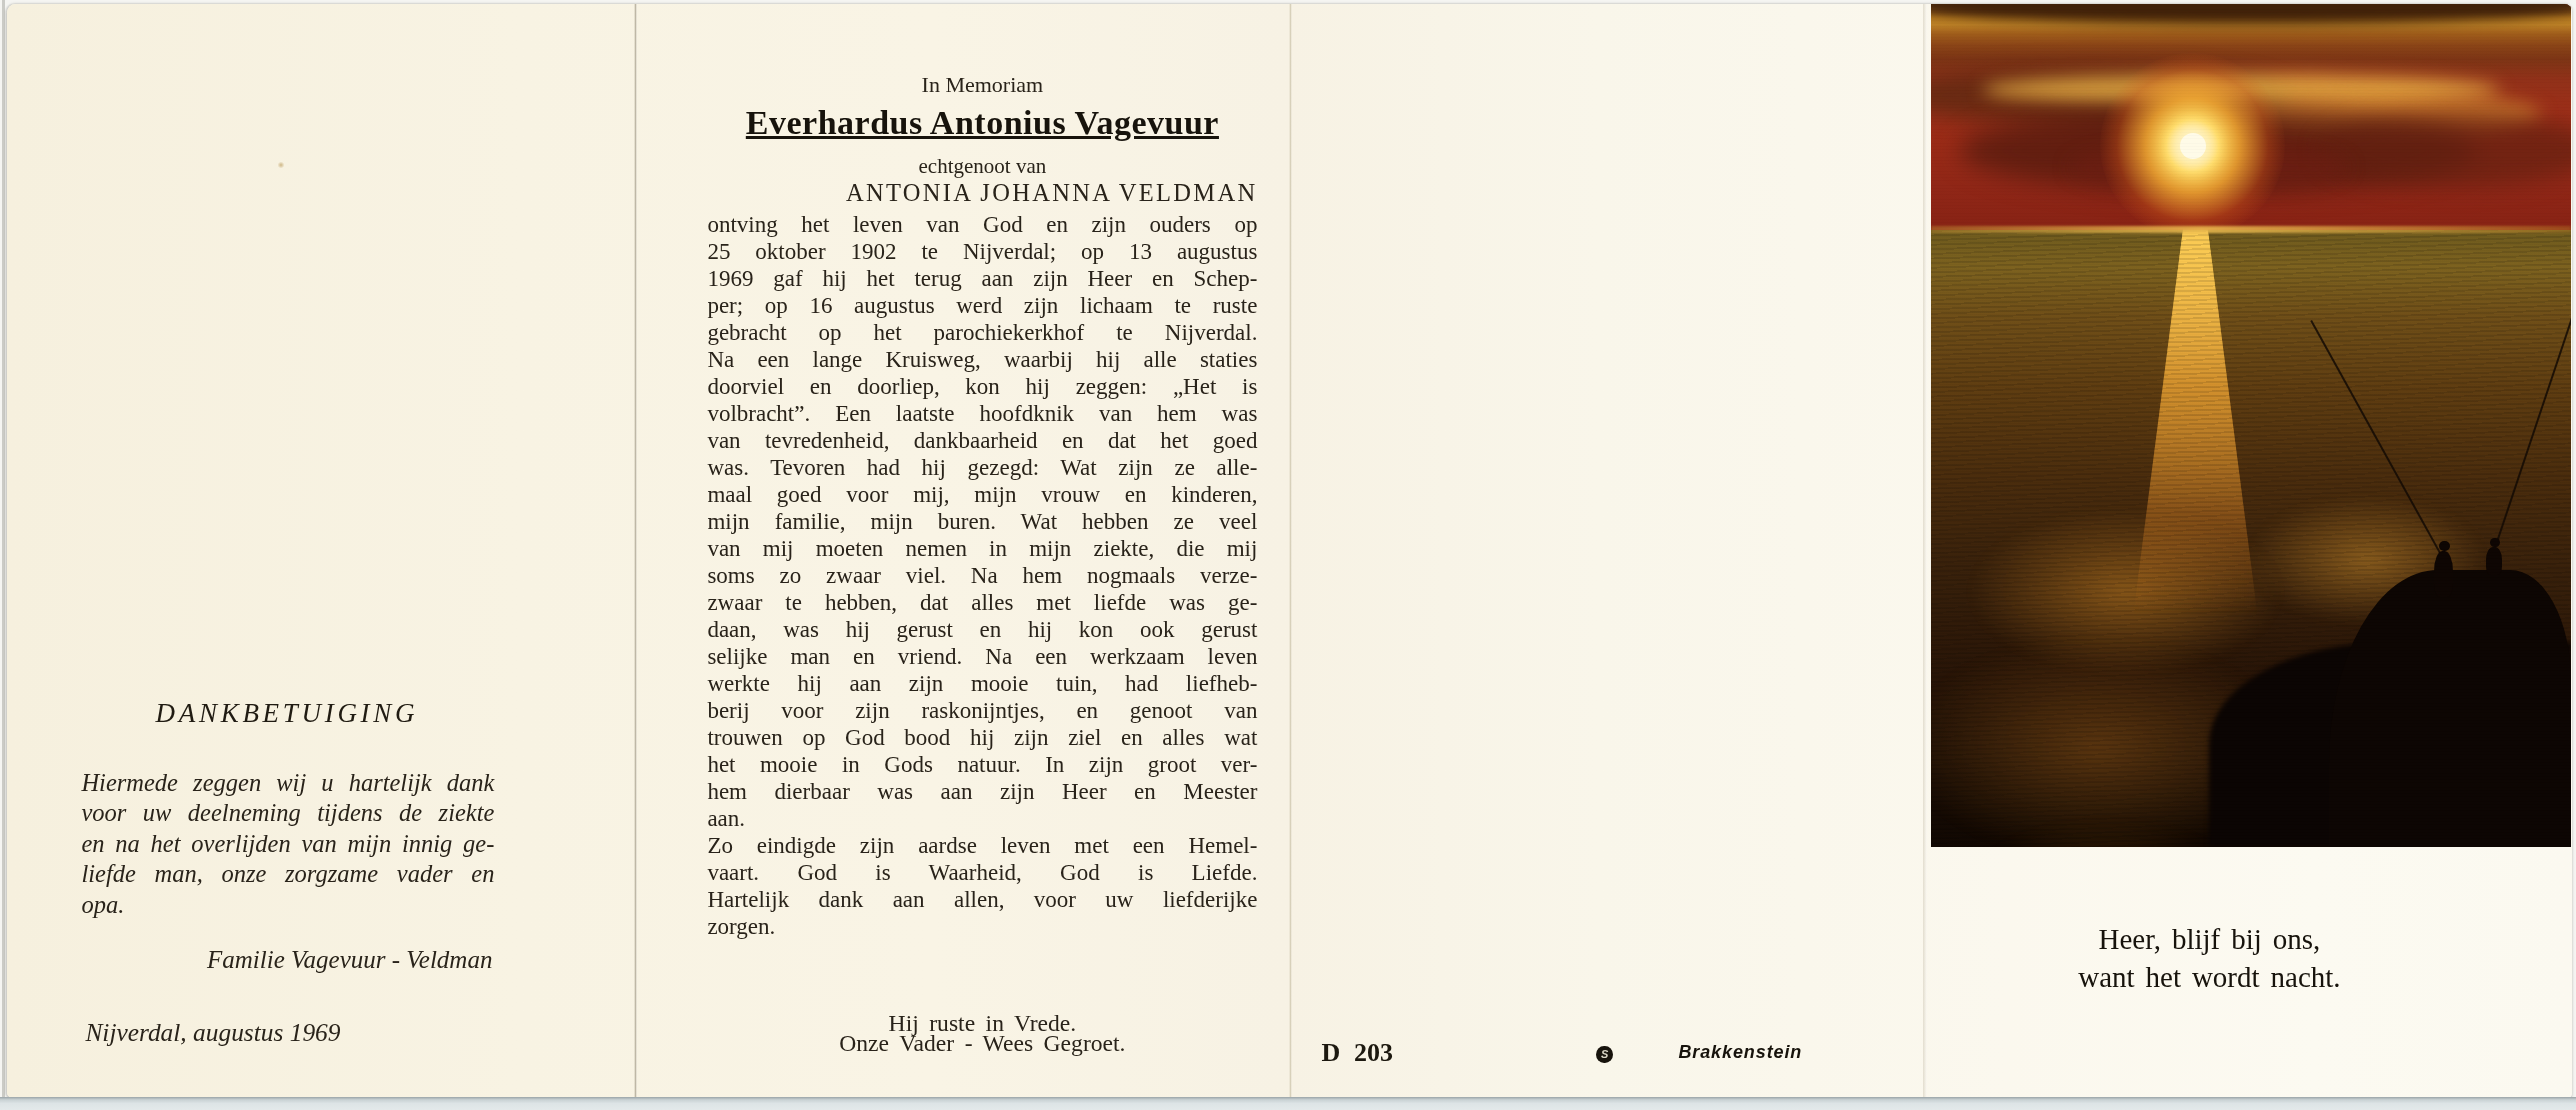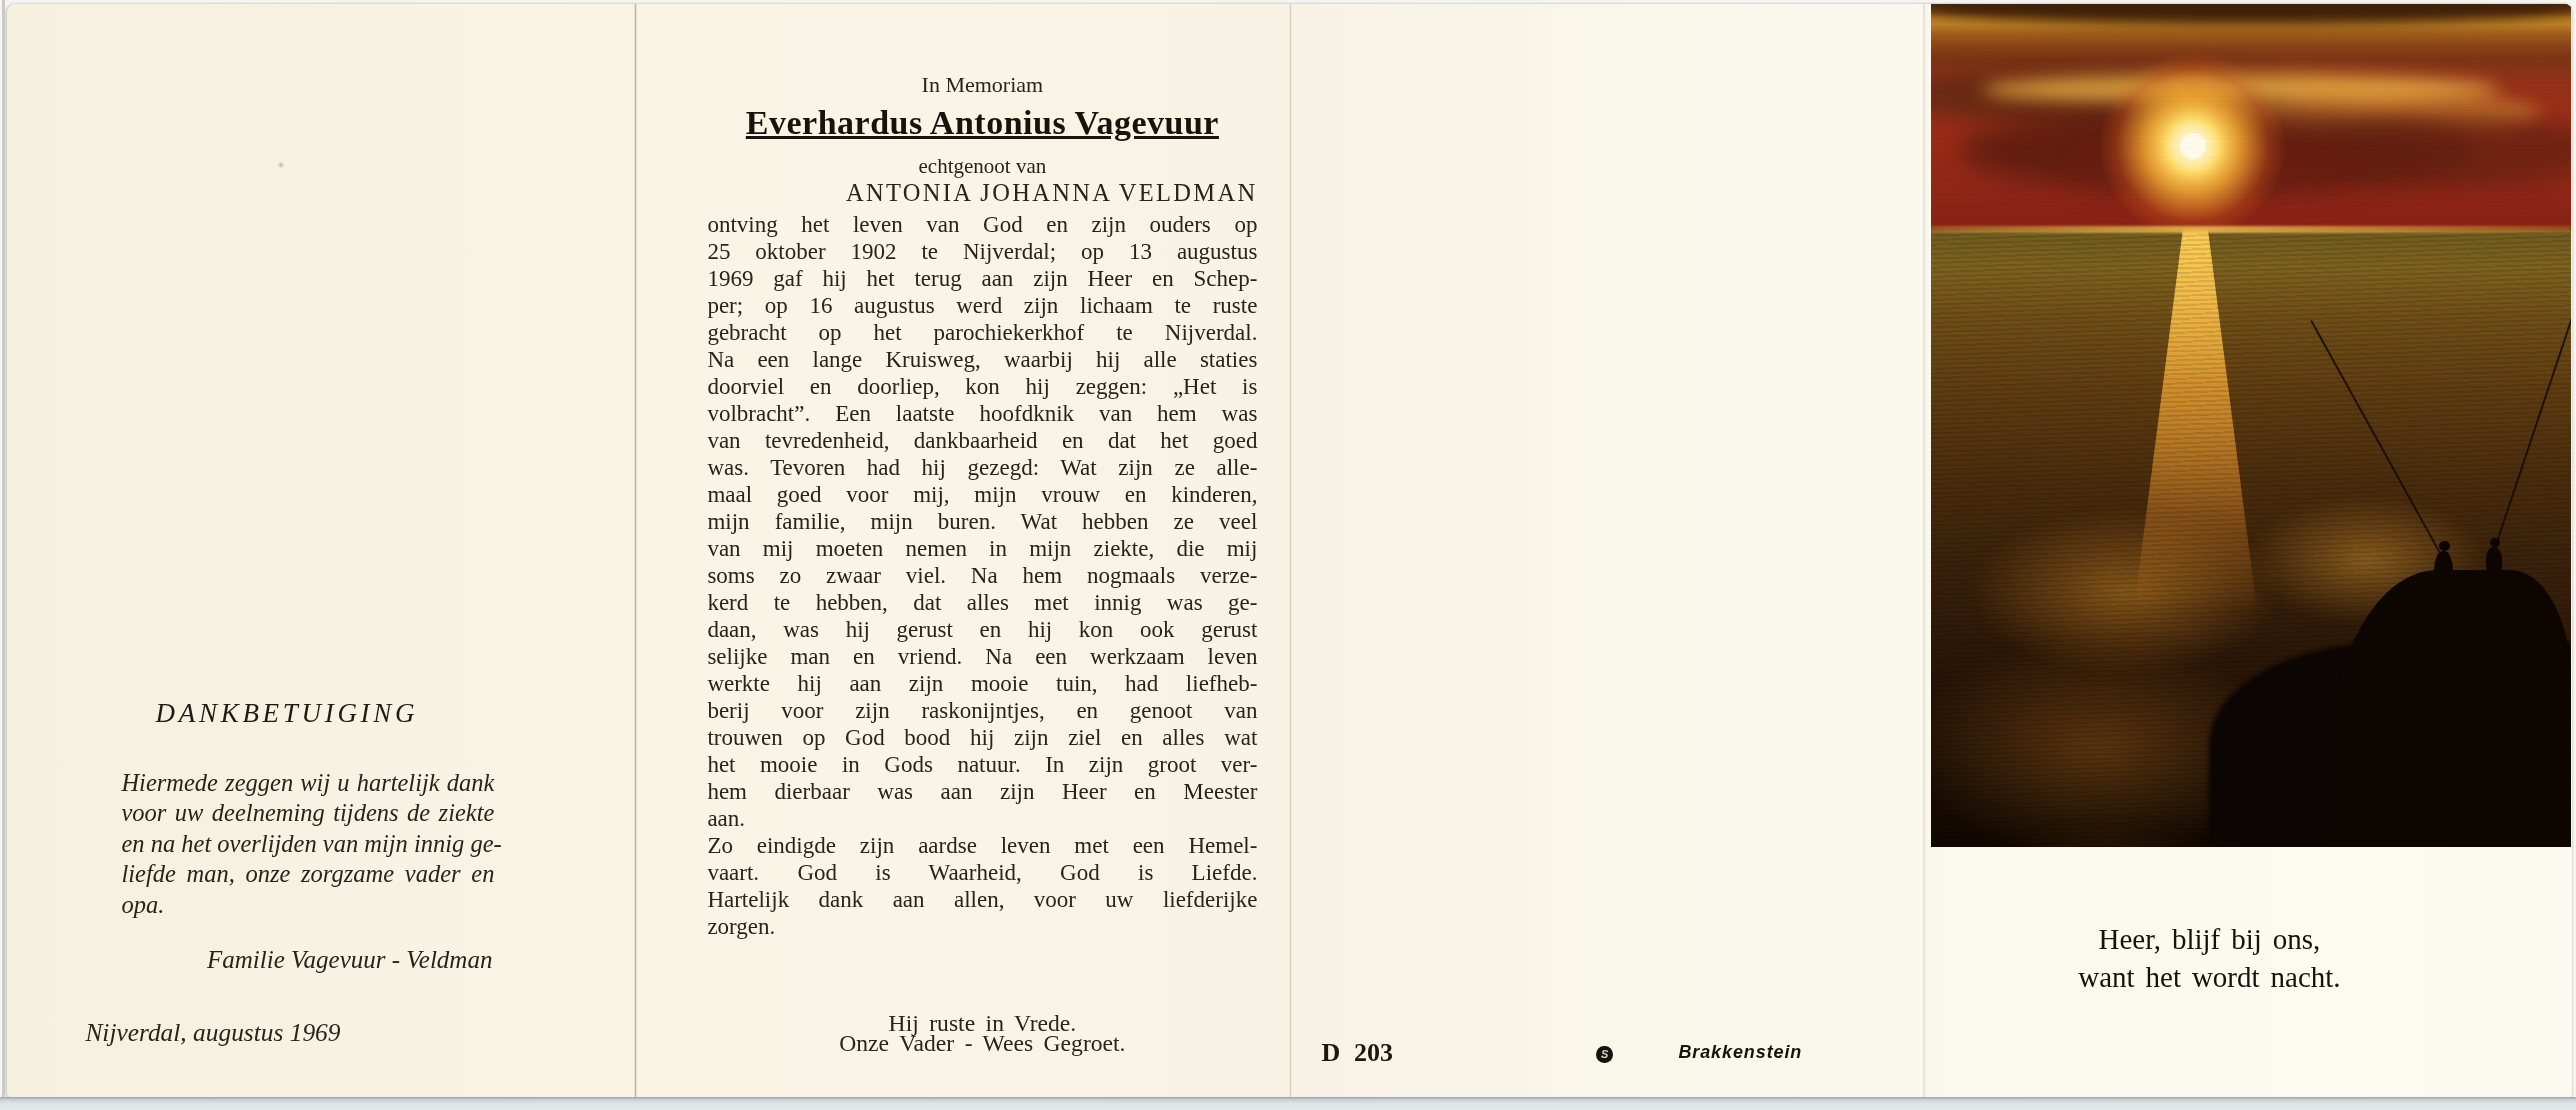--- a/index.html
+++ b/index.html
@@ -32,21 +32,21 @@
 
   
   .thanks-title {
     position:absolute; left:74px; top:694px; width:411px;
     text-align:center; font-style:italic; font-size:27px; letter-spacing:3.7px;
     color:#201b12;
   }
   .thanks-body { position:absolute; left:74px; top:764px; width:413px; }
   .tline {
     font-style:italic; font-size:24.5px; line-height:30.5px; color:#29231a;
-    text-align:justify; text-align-last:justify; white-space:nowrap;margin-left:40px;
+    text-align:justify; text-align-last:justify; white-space:nowrap;
   }
   .tline.nj { text-align-last:left; white-space:normal; }
   .thanks-signature {
     position:absolute; left:74px; top:942px; width:411px; text-align:right;
     font-style:italic; font-size:25px; color:#29231a;
   }
   .thanks-dateline {
     position:absolute; left:78px; top:1014px;
     font-style:italic; font-size:25.4px; color:#29231a;
   }
@@ -183,21 +183,21 @@
         <div class="bline">gebracht op het parochiekerkhof te Nijverdal.</div>
         <div class="bline">Na een lange Kruisweg, waarbij hij alle staties</div>
         <div class="bline">doorviel en doorliep, kon hij zeggen: „Het is</div>
         <div class="bline">volbracht”. Een laatste hoofdknik van hem was</div>
         <div class="bline">van tevredenheid, dankbaarheid en dat het goed</div>
         <div class="bline">was. Tevoren had hij gezegd: Wat zijn ze alle-</div>
         <div class="bline">maal goed voor mij, mijn vrouw en kinderen,</div>
         <div class="bline">mijn familie, mijn buren. Wat hebben ze veel</div>
         <div class="bline">van mij moeten nemen in mijn ziekte, die mij</div>
         <div class="bline">soms zo zwaar viel. Na hem nogmaals verze-</div>
-        <div class="bline">kerd te hebben, dat alles met innig was ge-</div>
+        <div class="bline">zwaar te hebben, dat alles met liefde was ge-</div>
         <div class="bline">daan, was hij gerust en hij kon ook gerust</div>
         <div class="bline">selijke man en vriend. Na een werkzaam leven</div>
         <div class="bline">werkte hij aan zijn mooie tuin, had liefheb-</div>
         <div class="bline">berij voor zijn raskonijntjes, en genoot van</div>
         <div class="bline">trouwen op God bood hij zijn ziel en alles wat</div>
         <div class="bline">het mooie in Gods natuur. In zijn groot ver-</div>
         <div class="bline">hem dierbaar was aan zijn Heer en Meester</div>
         <div class="bline nj">aan.</div>
         <div class="bline">Zo eindigde zijn aardse leven met een Hemel-</div>
         <div class="bline">vaart. God is Waarheid, God is Liefde.</div>

